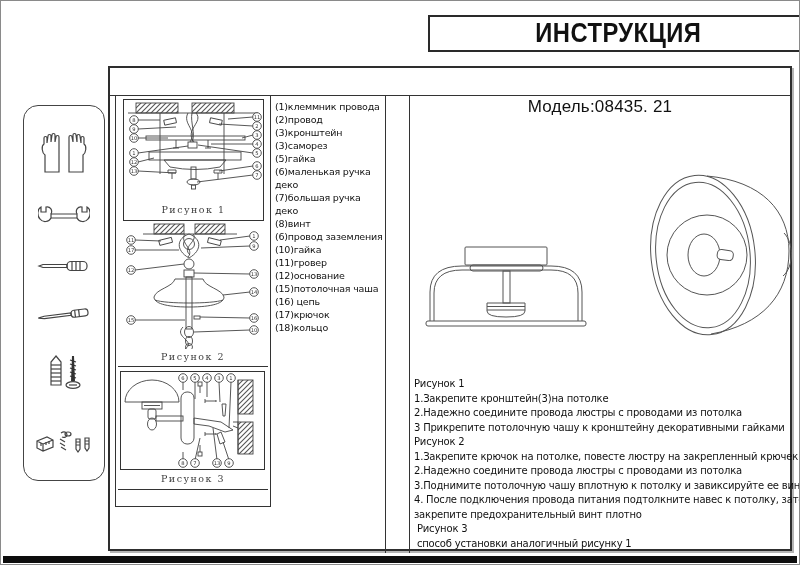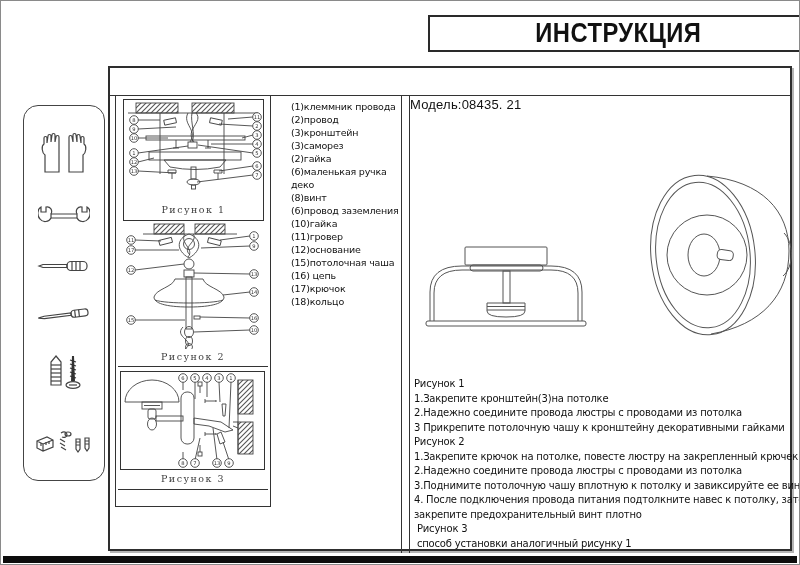--- a/index.html
+++ b/index.html
@@ -50,29 +50,29 @@
   .fig2-cap { top:256px; }
   .fig3-cap { top:378px; }
   .sep { position:absolute; left:2px; right:2px; border-top:1.4px solid #333; }
   .sep2 { top:271px; } .sep3 { top:394px; }
   .figsvg { stroke:#444; fill:none; stroke-width:0.9; }
   .figsvg .co { fill:#fff; stroke:#444; }
   .figsvg .cot { fill:#333; stroke:none; font-family:"DejaVu Sans", sans-serif; font-size:5.2px; text-anchor:middle; }
   .figsvg .hatch { fill:url(#hatchp); stroke:#444; }
 
   .parts-col {
-    position:absolute; left:175px; top:27px; width:117px; height:458px;
+    position:absolute; left:159px; top:27px; width:117px; height:458px;
     border-right:1.4px solid #333; padding:5px 2px 0 6px;
     font-size:9.5px; line-height:13px; letter-spacing:-0.2px; color:#111;
   }
 
   .right-panel { position:absolute; left:299px; top:27px; width:384px; height:458px; border-left:1.4px solid #333; }
   .model-row {
-    text-align:left; font-family:"Liberation Sans", sans-serif;
-    font-size:13px; color:#111; padding:2px 3px 0 0; letter-spacing:0.2px;
+    text-align:center; font-family:"Liberation Sans", sans-serif;
+    font-size:17px; color:#111; padding:2px 3px 0 0; letter-spacing:0.2px;
   }
   .lamp-svg { position:absolute; left:0; top:50px; stroke:#555; fill:none; stroke-width:1; }
   .instructions {
     position:absolute; left:4px; right:2px; top:282px;
     font-size:10px; line-height:14.5px; letter-spacing:-0.2px; color:#111; white-space:pre;
   }
 </style>
 </head>
 <body>
 
@@ -331,22 +331,23 @@
       </div>
       <div class="fig-caption fig3-cap">Рисунок 3</div>
       <div class="sep sep3"></div>
     </div>
 
     <div class="parts-col">
         <div>(1)клеммник провода</div>
         <div>(2)провод</div>
         <div>(3)кронштейн</div>
         <div>(3)саморез</div>
-        <div>(2)гайка</div>
+        <div>(5)гайка</div>
         <div>(6)маленькая ручка деко</div>
+        <div>(7)большая ручка деко</div>
         <div>(8)винт</div>
         <div>(6)провод заземления</div>
         <div>(10)гайка</div>
         <div>(11)гровер</div>
         <div>(12)основание</div>
         <div>(15)потолочная чаша</div>
         <div>(16) цепь</div>
         <div>(17)крючок</div>
         <div>(18)кольцо</div>
       </div>

